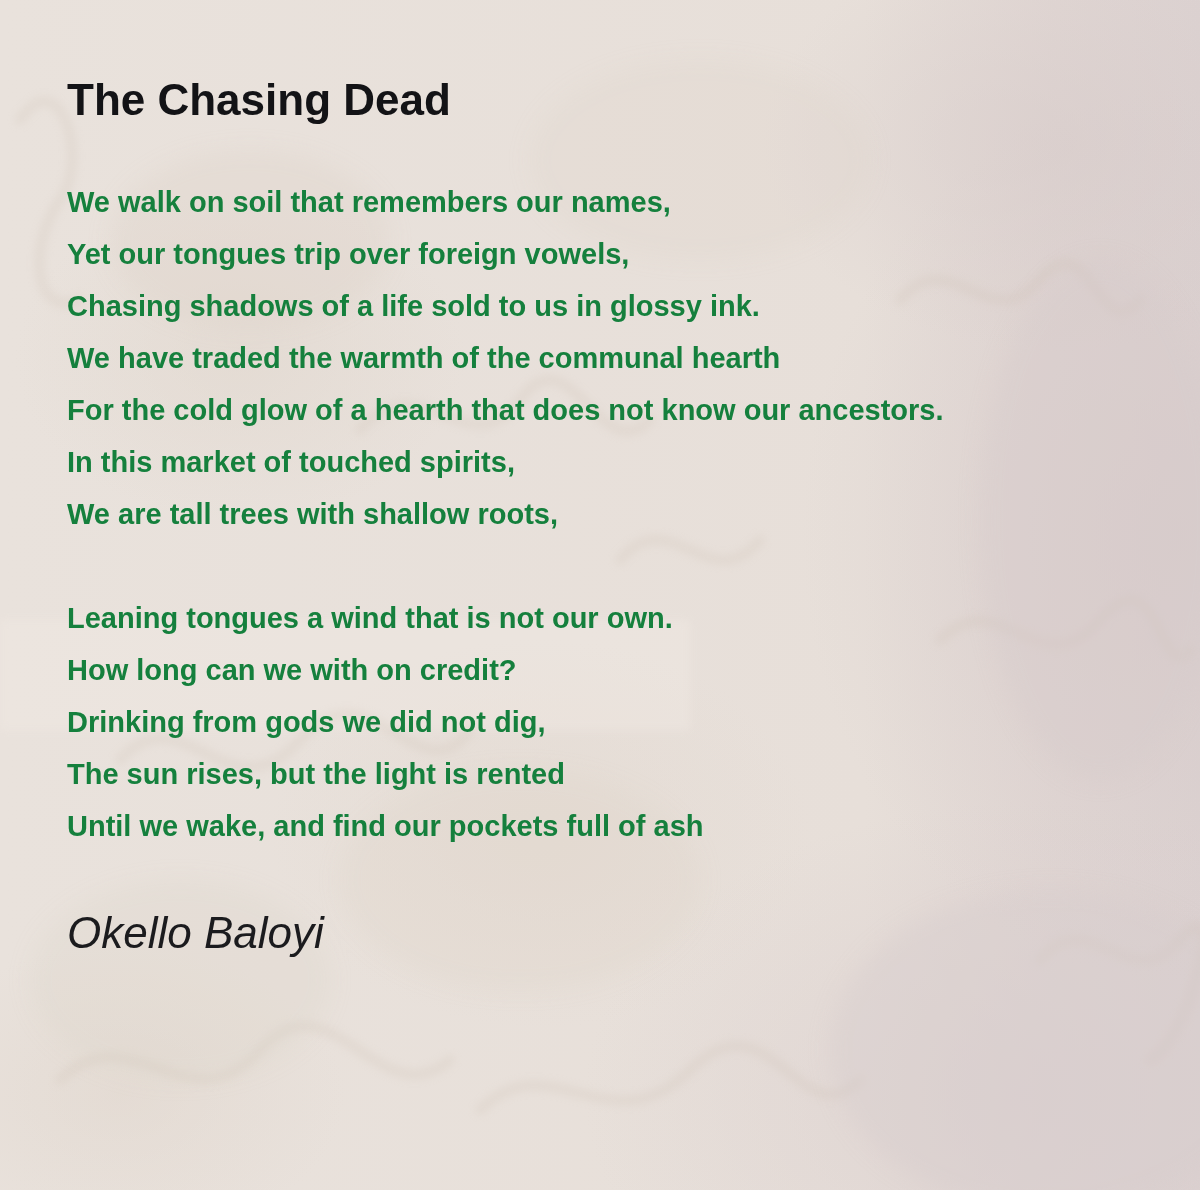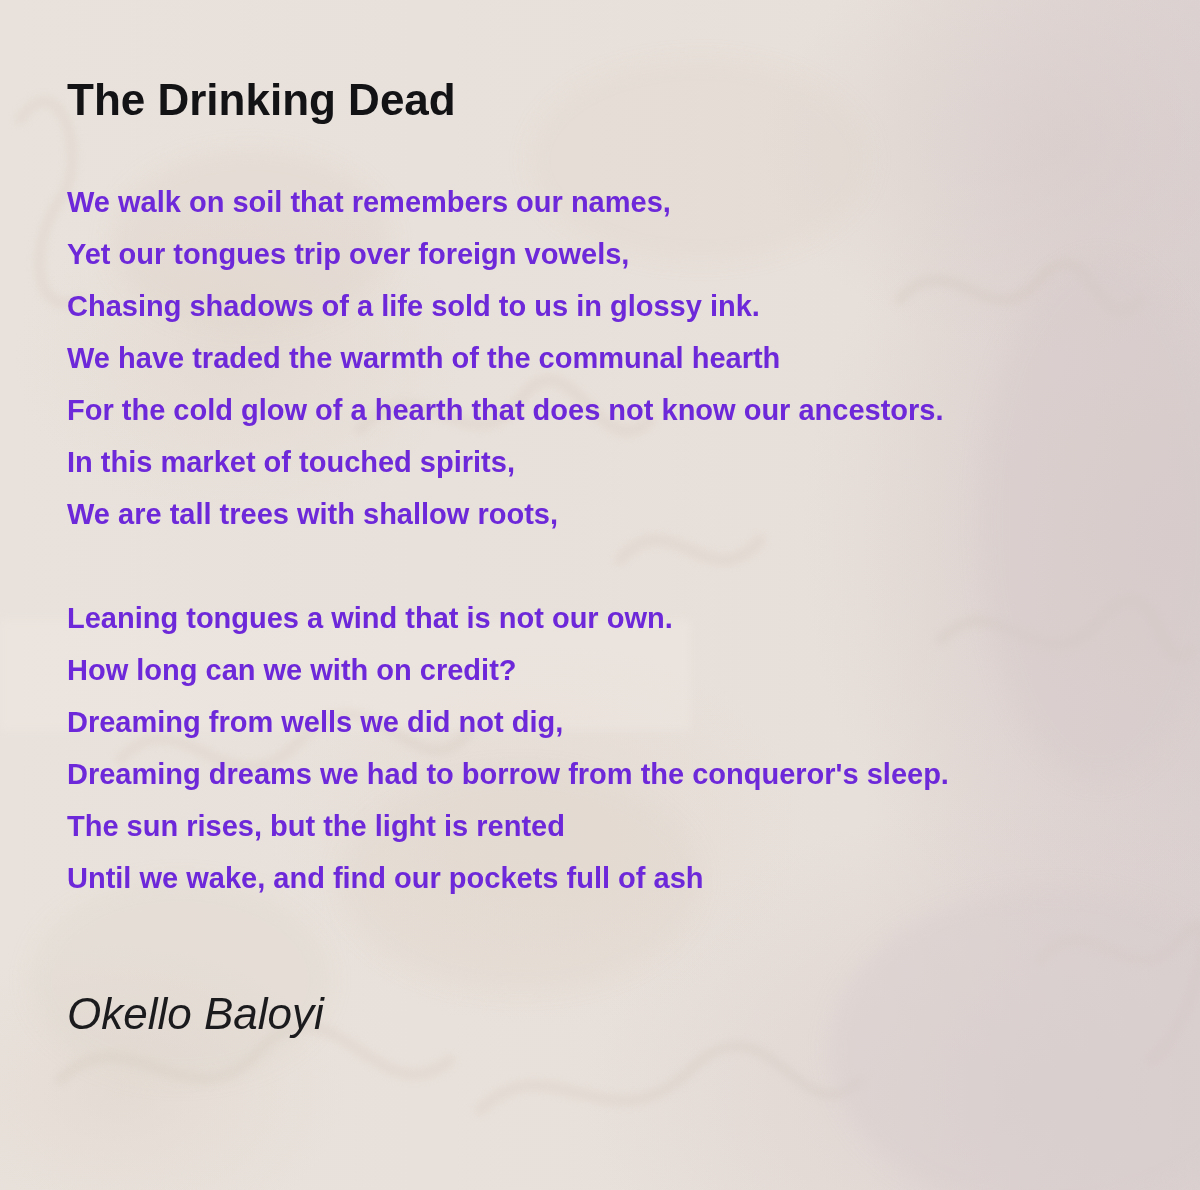--- a/index.html
+++ b/index.html
@@ -52,26 +52,26 @@
   }
 
   .stanza + .stanza {
     margin-top: 52px;
   }
 
   .poem-line {
     font-size: 29px;
     line-height: 52px;
     font-weight: bold;
-    color: #6d28d9;
+    color: #15803d;
     white-space: nowrap;
   }
 
   .poem-author {
-    margin-top: 86px;
+    margin-top: 57px;
     font-size: 44px;
     line-height: 48px;
     font-style: italic;
     font-weight: normal;
     color: #1b1b1e;
   }
 </style>
 </head>
 <body>
 
@@ -103,37 +103,36 @@
     <ellipse cx="250" cy="240" rx="140" ry="90" fill="#ddd2c7" opacity="0.30"></ellipse>
     <ellipse cx="700" cy="160" rx="170" ry="100" fill="#e0d5cb" opacity="0.25"></ellipse>
     <ellipse cx="520" cy="880" rx="180" ry="110" fill="#ded3c9" opacity="0.25"></ellipse>
     <ellipse cx="180" cy="980" rx="150" ry="100" fill="#ddd2c8" opacity="0.25"></ellipse>
     <ellipse cx="1100" cy="520" rx="120" ry="260" fill="#d6caca" opacity="0.40"></ellipse>
     <ellipse cx="1050" cy="1050" rx="220" ry="160" fill="#d8cccd" opacity="0.40"></ellipse>
   </g>
 </svg>
 
 <div class="page">
-  <h1 class="poem-title">The Drinking Dead</h1>
+  <h1 class="poem-title">The Chasing Dead</h1>
 
   <div class="poem-body">
     <div class="stanza">
       <div class="poem-line">We walk on soil that remembers our names,</div>
       <div class="poem-line">Yet our tongues trip over foreign vowels,</div>
       <div class="poem-line">Chasing shadows of a life sold to us in glossy ink.</div>
       <div class="poem-line">We have traded the warmth of the communal hearth</div>
       <div class="poem-line">For the cold glow of a hearth that does not know our ancestors.</div>
       <div class="poem-line">In this market of touched spirits,</div>
       <div class="poem-line">We are tall trees with shallow roots,</div>
     </div>
 
     <div class="stanza">
       <div class="poem-line">Leaning tongues a wind that is not our own.</div>
       <div class="poem-line">How long can we with on credit?</div>
-      <div class="poem-line">Dreaming from wells we did not dig,</div>
-      <div class="poem-line">Dreaming dreams we had to borrow from the conqueror's sleep.</div>
+      <div class="poem-line">Drinking from gods we did not dig,</div>
       <div class="poem-line">The sun rises, but the light is rented</div>
       <div class="poem-line">Until we wake, and find our pockets full of ash</div>
     </div>
   </div>
 
   <div class="poem-author">Okello Baloyi</div>
 </div>
 
 </body></html>

